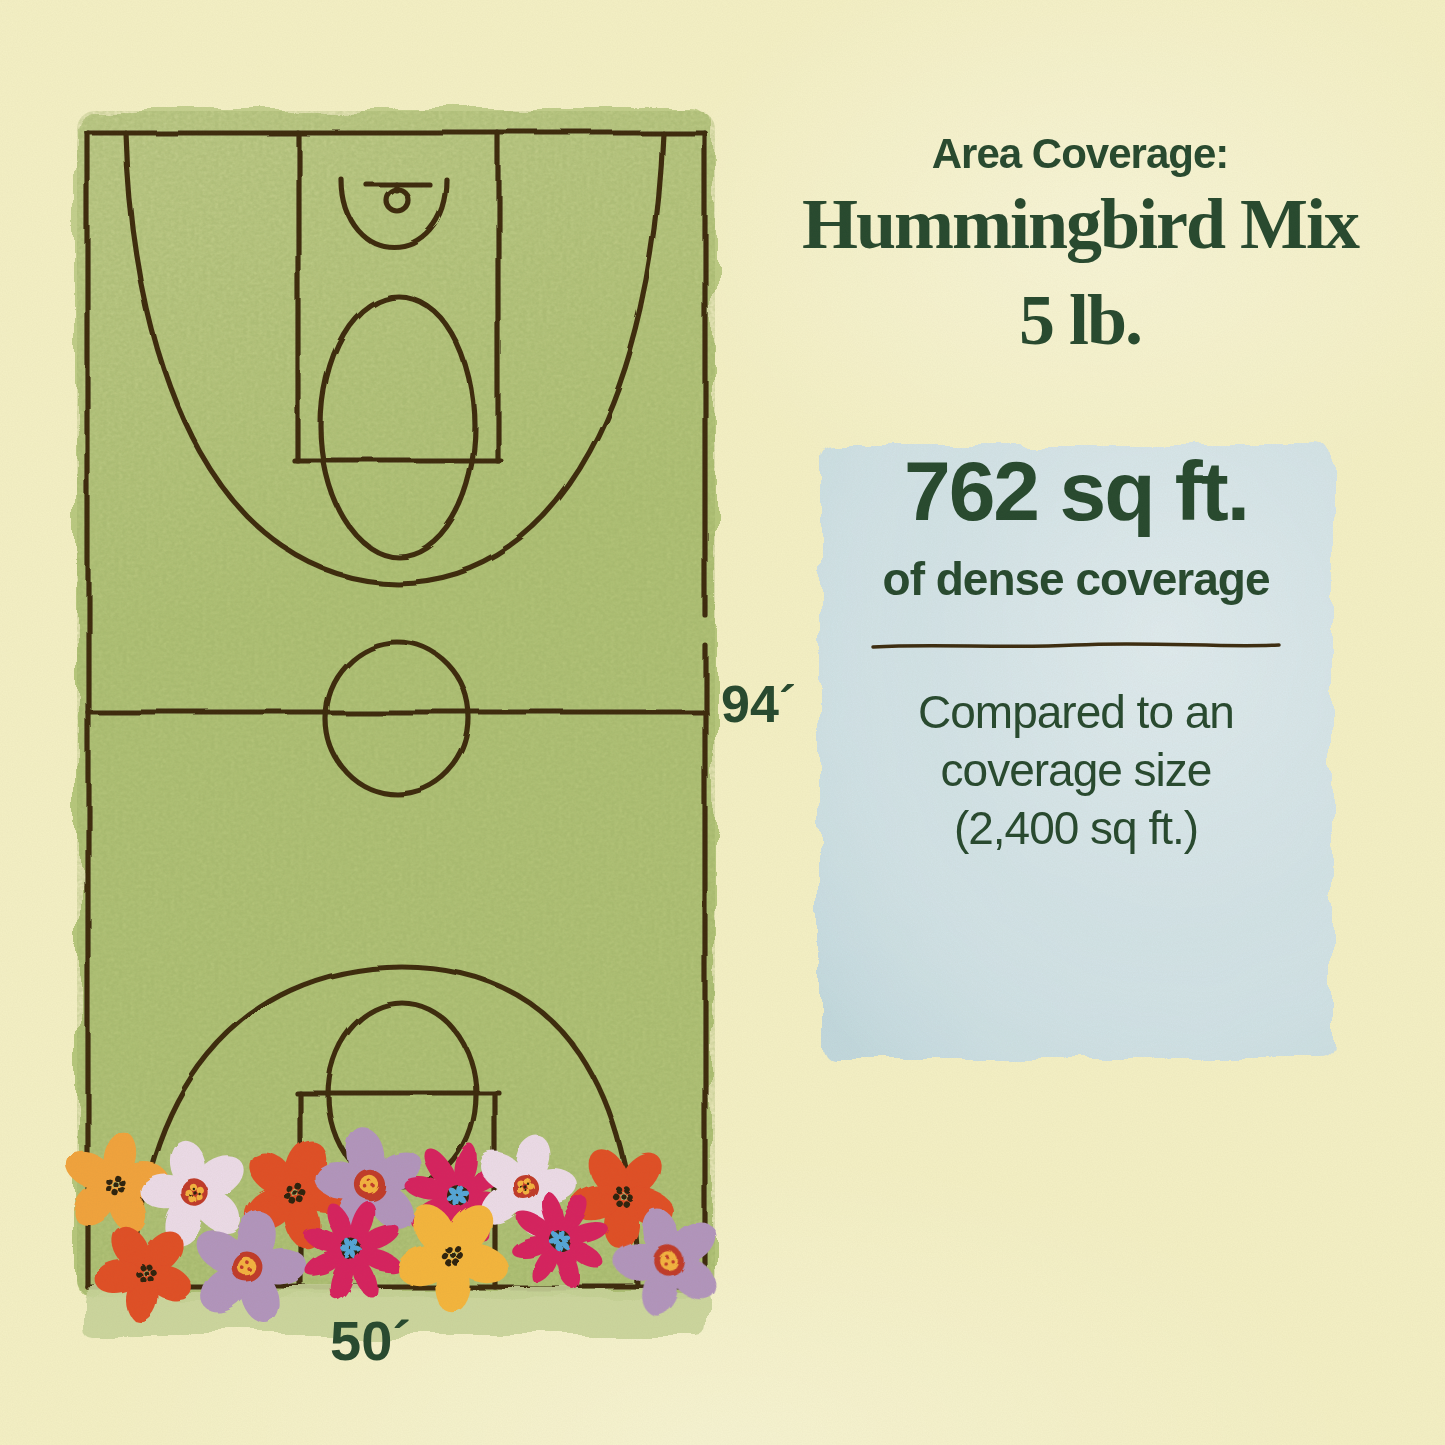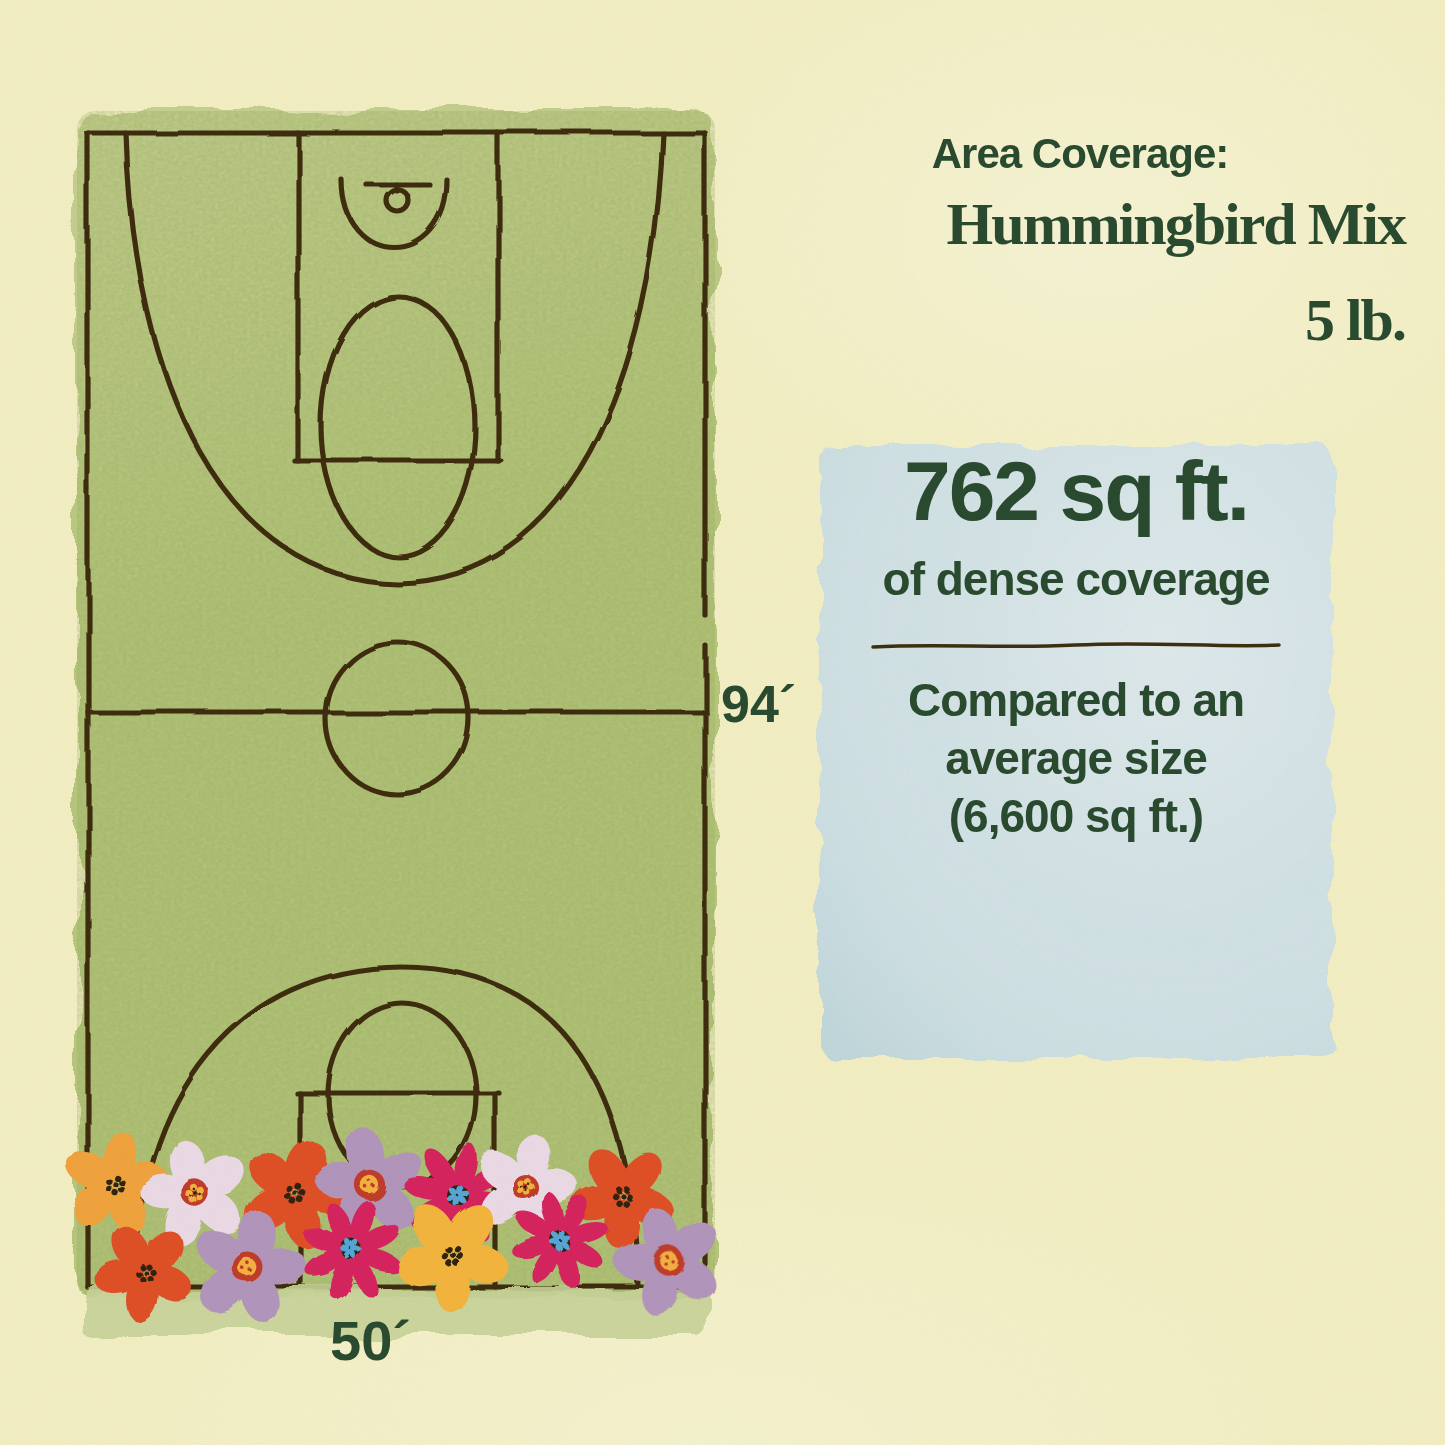--- a/index.html
+++ b/index.html
@@ -17,29 +17,29 @@
   .grain{position:absolute;inset:0;width:100%;height:100%;pointer-events:none;opacity:.5;}
 
   .court-svg{position:absolute;left:55px;top:85px;}
   .panel-svg{position:absolute;left:790px;top:415px;}
 
   .right-col{position:absolute;left:755px;top:0;width:650px;text-align:center;color:var(--text-green);}
   .kicker{position:absolute;left:0;top:130px;width:100%;font-size:42px;font-weight:700;letter-spacing:-1px;}
   .title{
     position:absolute;left:0;top:176px;width:100%;
     font-family:"Liberation Serif","DejaVu Serif",serif;
-    font-weight:700;font-size:60px;line-height:96px;letter-spacing:-2px;text-align:right;
+    font-weight:700;font-size:72px;line-height:96px;letter-spacing:-2px;
   }
   .panel-text{
     position:absolute;left:820px;top:445px;width:512px;text-align:center;color:var(--text-green);
   }
   .panel-value{font-size:84px;font-weight:700;letter-spacing:-2px;line-height:92px;}
   .panel-caption{margin-top:16px;font-size:46px;font-weight:700;letter-spacing:-1px;line-height:52px;}
   .panel-divider{display:block;margin:36px auto 0;}
-  .panel-compare{margin-top:20px;font-size:46px;font-weight:700;letter-spacing:-1px;line-height:58px;}
+  .panel-compare{margin-top:32px;font-size:46px;font-weight:400;letter-spacing:-1px;line-height:58px;}
   .dim-label{position:absolute;color:var(--text-green);font-weight:700;}
   .dim-94{left:721px;top:674px;font-size:52px;}
   .dim-50{left:330px;top:1308px;width:135px;font-size:56px;}
 </style>
 </head>
 <body>
 
 <div class="stage">
 
   <svg class="court-svg" width="680" height="1320" viewBox="0 0 680 1320">
@@ -253,22 +253,22 @@
   </div>
 
   <div class="panel-text">
     <div class="panel-value">762 sq ft.</div>
     <div class="panel-caption">of dense coverage</div>
     <svg class="panel-divider" width="412" height="10" viewBox="0 0 412 10">
       <path d="M3,6 C70,2 130,8 205,4 C280,0 350,7 409,4" fill="none" style="stroke:var(--line-brown)" stroke-width="3.5" stroke-linecap="round"></path>
     </svg>
     <div class="panel-compare">
       <div>Compared to an</div>
-      <div>average size</div>
-      <div>(6,600 sq ft.)</div>
+      <div>coverage size</div>
+      <div>(2,400 sq ft.)</div>
     </div>
   </div>
 
   <div class="dim-label dim-94">94´</div>
   <div class="dim-label dim-50">50´</div>
 
   <svg class="grain">
     <filter id="paper">
       <feTurbulence type="fractalNoise" baseFrequency="0.8" numOctaves="2" seed="5"></feTurbulence>
       <feColorMatrix type="matrix" values="0 0 0 0 0.25  0 0 0 0 0.22  0 0 0 0 0.08  0 0 0 0.12 0"></feColorMatrix>

